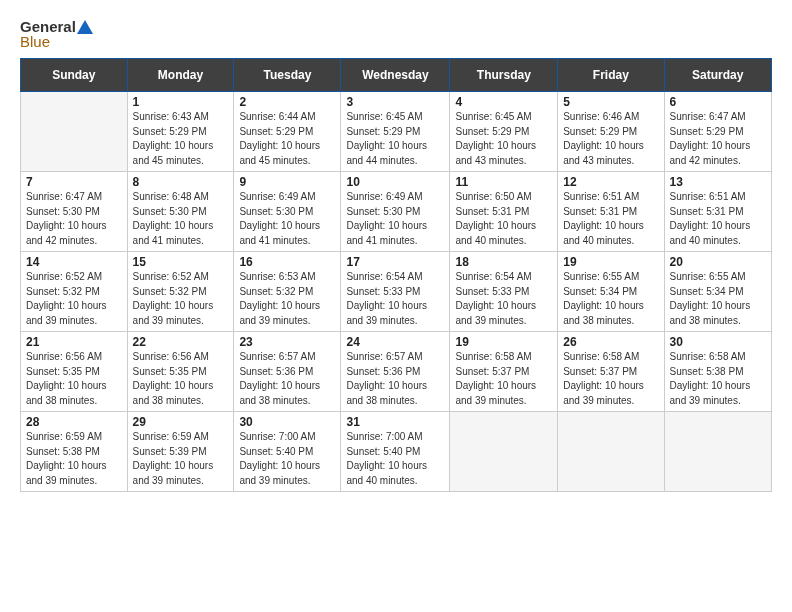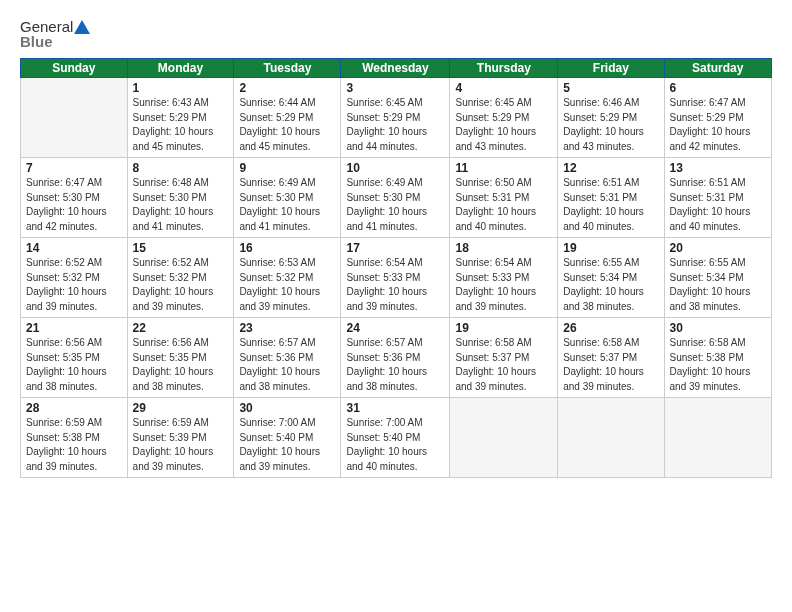--- a/index.html
+++ b/index.html
@@ -40,26 +40,26 @@
       font-size: 15px;
       color: #444;
       margin-top: 2px;
     }
     .calendar {
       width: 100%;
       border-collapse: collapse;
       border: 1px solid #ccc;
     }
     .calendar th {
-      background: #15803d;
+      background: #404040;
       color: #fff;
       font-size: 12px;
       font-weight: bold;
       text-align: center;
-      padding: 2px 4px;
+      padding: 9px 4px;
       border: 1px solid #1255a0;
     }
     .calendar td {
       vertical-align: top;
       border: 1px solid #ccc;
       padding: 3px 5px;
       font-size: 9.5px;
       color: #333;
       width: 113px;
       min-height: 75px;
@@ -94,24 +94,24 @@
       display: inline-block;
     }
   </style>
 </head>
 <body>
 
 <div class="page">
   <div class="header-area">
     <div class="logo">
       <div class="logo-row">
-        <span style="font-size:15px;font-weight:normal;color:#333;">General</span>
+        <span style="font-size:15px;font-weight:bold;color:#333;">General</span>
         <span class="logo-triangle"></span>
       </div>
-      <span style="font-size:15px;font-weight:bold;color:#737373;margin-top:-2px;">Blue</span>
+      <span style="font-size:15px;font-weight:normal;color:#a16207;margin-top:-2px;">Blue</span>
     </div>
     <div class="title-area">
       <div class="month-title"></div>
       <div class="location-title"></div>
     </div>
   </div>
 
   <table class="calendar">
     <thead>
       <tr>

